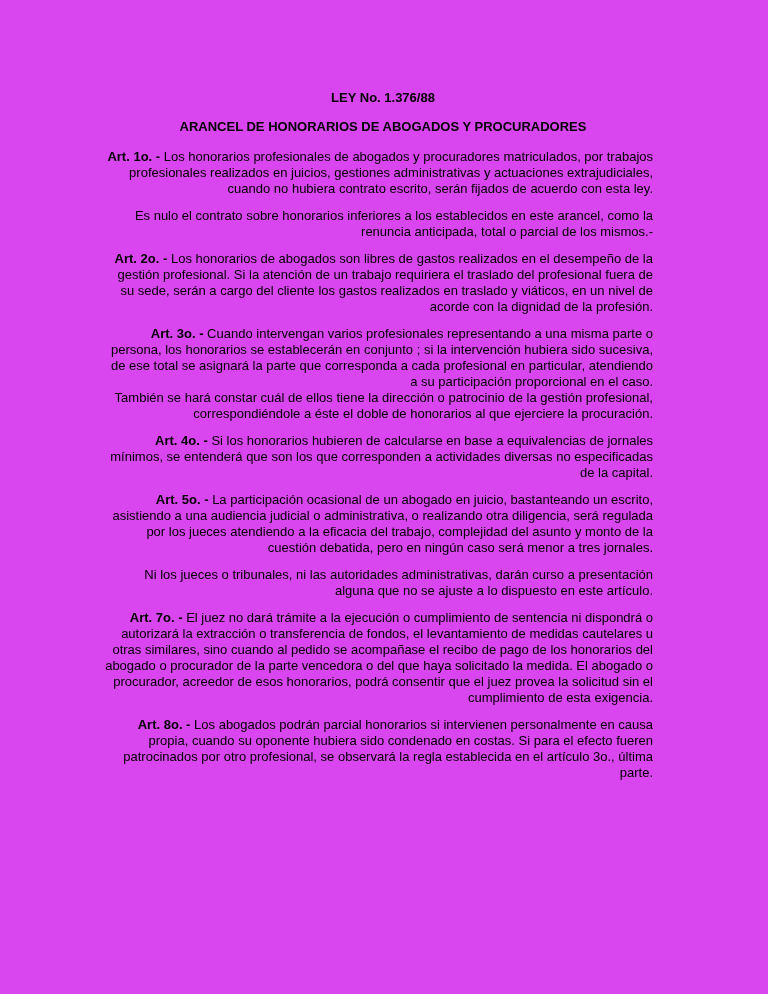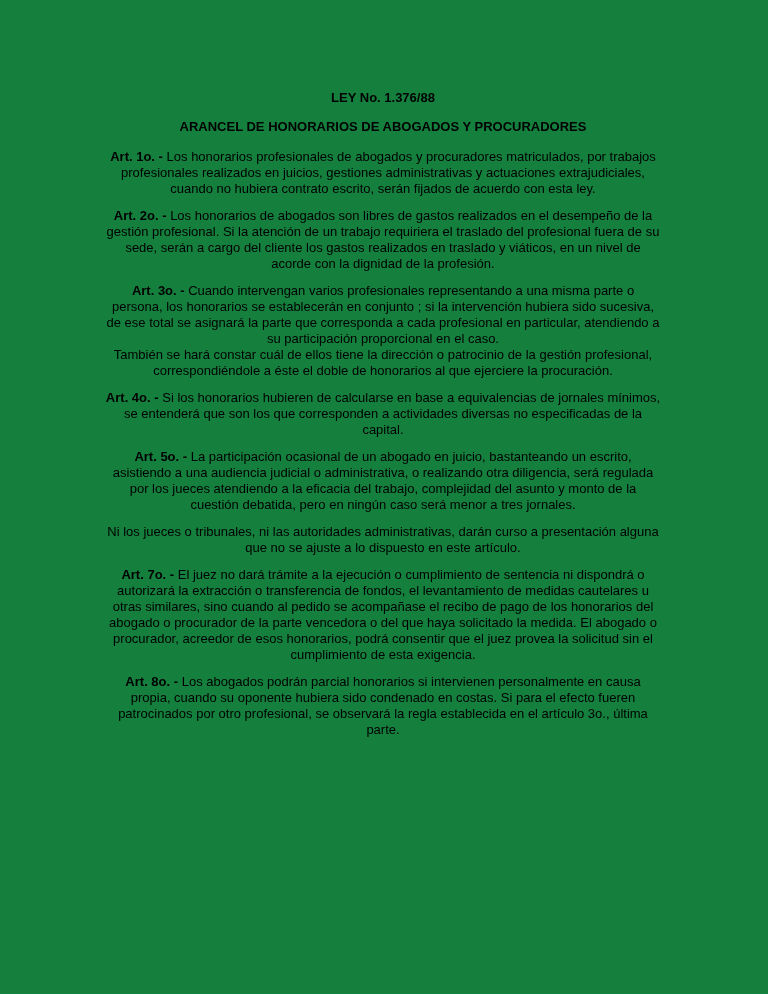--- a/index.html
+++ b/index.html
@@ -4,60 +4,61 @@
 <style>
   html, body {
     margin: 0;
     padding: 0;
     background: #ffffff;
   }
   .page {
     width: 768px;
     min-height: 994px;
     box-sizing: border-box;
-    background: #15803d;
+    background: #d946ef;
     padding: 90px 107px 40px 105px;
     font-family: "Liberation Sans", sans-serif;
     font-size: 13px;
     color: #000000;
   }
   .heading {
     text-align: center;
     font-weight: bold;
     font-size: 13px;
     line-height: 16px;
     margin: 0 0 13px 0;
   }
   .body-block {
     margin-top: 14px;
   }
   .para {
-    margin: 0 0 11px 0;
+    margin: 0 8px 11px 0;
     line-height: 16px;
-    text-align: center;
+    text-align: right;
   }
   .para b {
     font-weight: bold;
   }
   .ptext {
     white-space: pre-line;
   }
 </style>
 </head>
 <body>
 
 <div class="page">
 
   <h1 class="heading">LEY No. 1.376/88</h1>
   <h2 class="heading">ARANCEL DE HONORARIOS DE ABOGADOS Y PROCURADORES</h2>
 
   <div class="body-block">
 
     <p class="para"><b>Art. 1o. -</b> <span class="ptext">Los honorarios profesionales de abogados y procuradores matriculados, por trabajos profesionales realizados en juicios, gestiones administrativas y actuaciones extrajudiciales, cuando no hubiera contrato escrito, serán fijados de acuerdo con esta ley.</span></p>
 
+    <p class="para"><span class="ptext">Es nulo el contrato sobre honorarios inferiores a los establecidos en este arancel, como la renuncia anticipada, total o parcial de los mismos.-</span></p>
 
     <p class="para"><b>Art. 2o. -</b> <span class="ptext">Los honorarios de abogados son libres de gastos realizados en el desempeño de la gestión profesional. Si la atención de un trabajo requiriera el traslado del profesional fuera de su sede, serán a cargo del cliente los gastos realizados en traslado y viáticos, en un nivel de acorde con la dignidad de la profesión.</span></p>
 
 
     <p class="para"><b>Art. 3o. -</b> <span class="ptext">Cuando intervengan varios profesionales representando a una misma parte o persona, los honorarios se establecerán en conjunto  ; si la intervención hubiera sido sucesiva, de ese total se asignará la parte que corresponda a cada profesional en particular, atendiendo a su participación proporcional en el caso.
 También se hará constar cuál de ellos tiene la dirección o patrocinio de la gestión profesional, correspondiéndole a éste el doble de honorarios al que ejerciere la procuración.</span></p>
 
     <p class="para"><b>Art. 4o. -</b> <span class="ptext">Si los honorarios hubieren de calcularse en base a equivalencias de jornales mínimos, se entenderá que son los que corresponden a actividades diversas no especificadas de la capital.</span></p>
 
     <p class="para"><b>Art. 5o. -</b> <span class="ptext">La participación ocasional de un abogado en juicio, bastanteando un escrito, asistiendo a una audiencia judicial o administrativa, o realizando otra diligencia, será regulada por los jueces atendiendo a la eficacia del trabajo, complejidad del asunto y monto de la cuestión debatida, pero en ningún caso será menor a tres jornales.</span></p>

